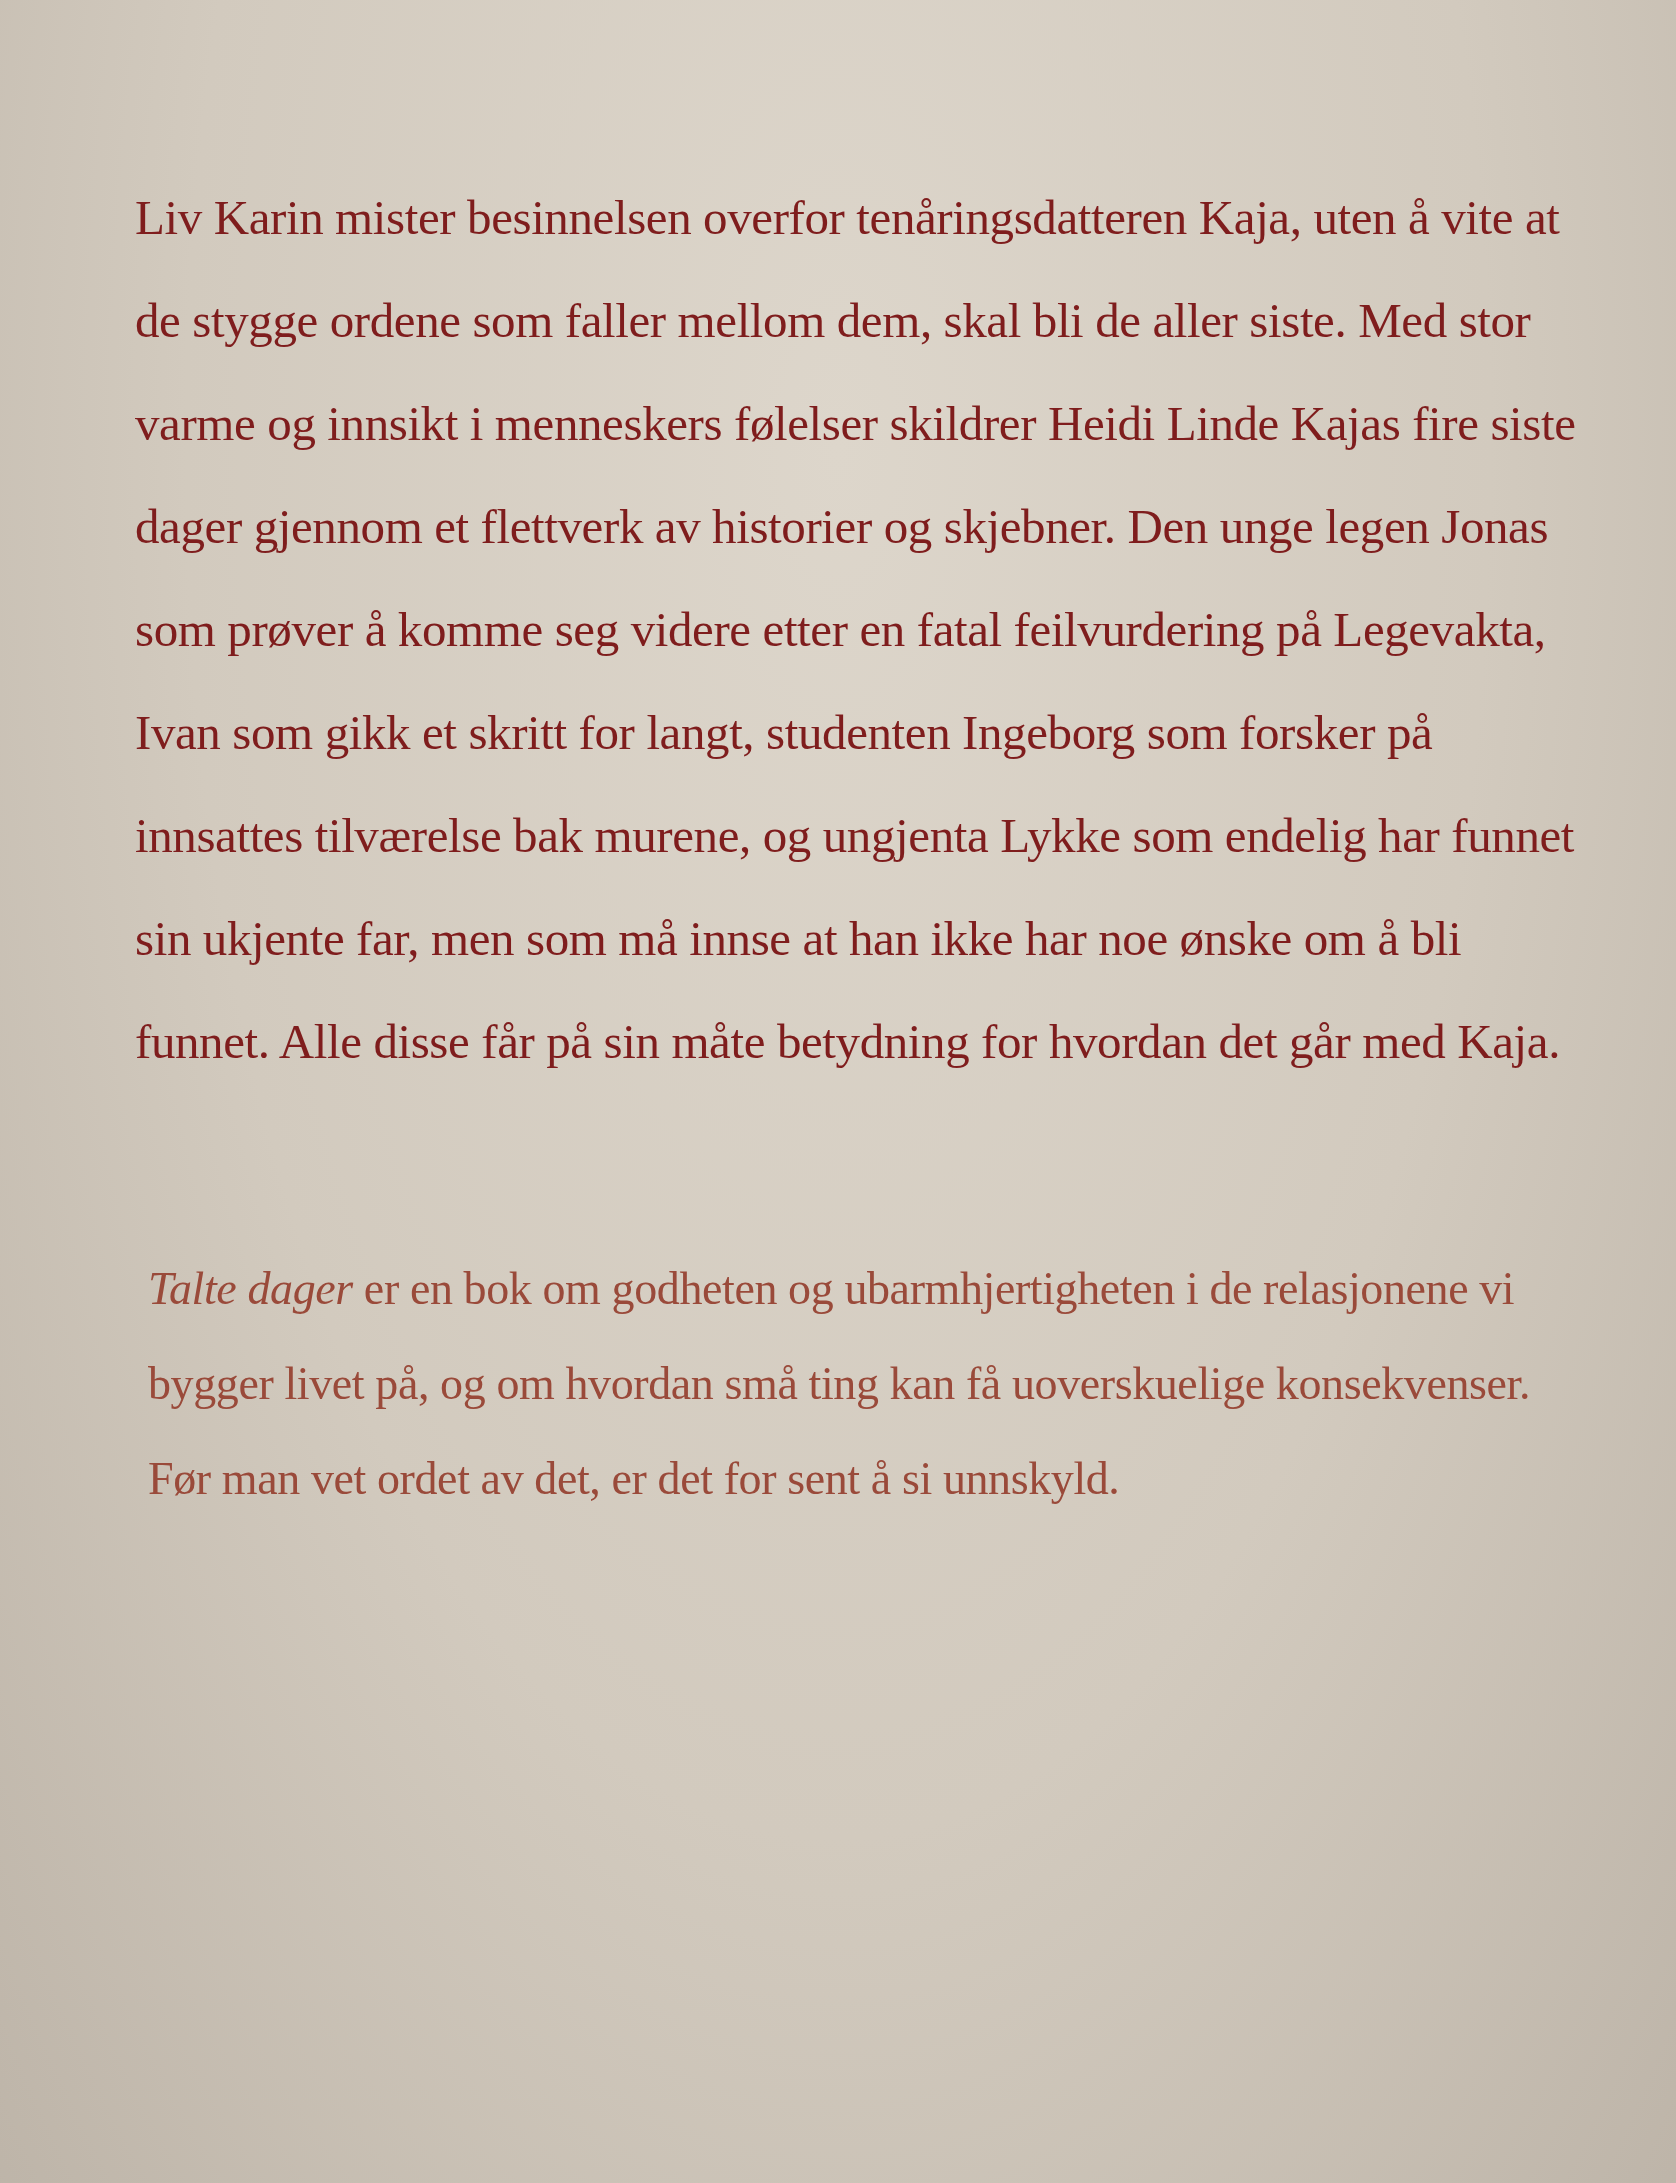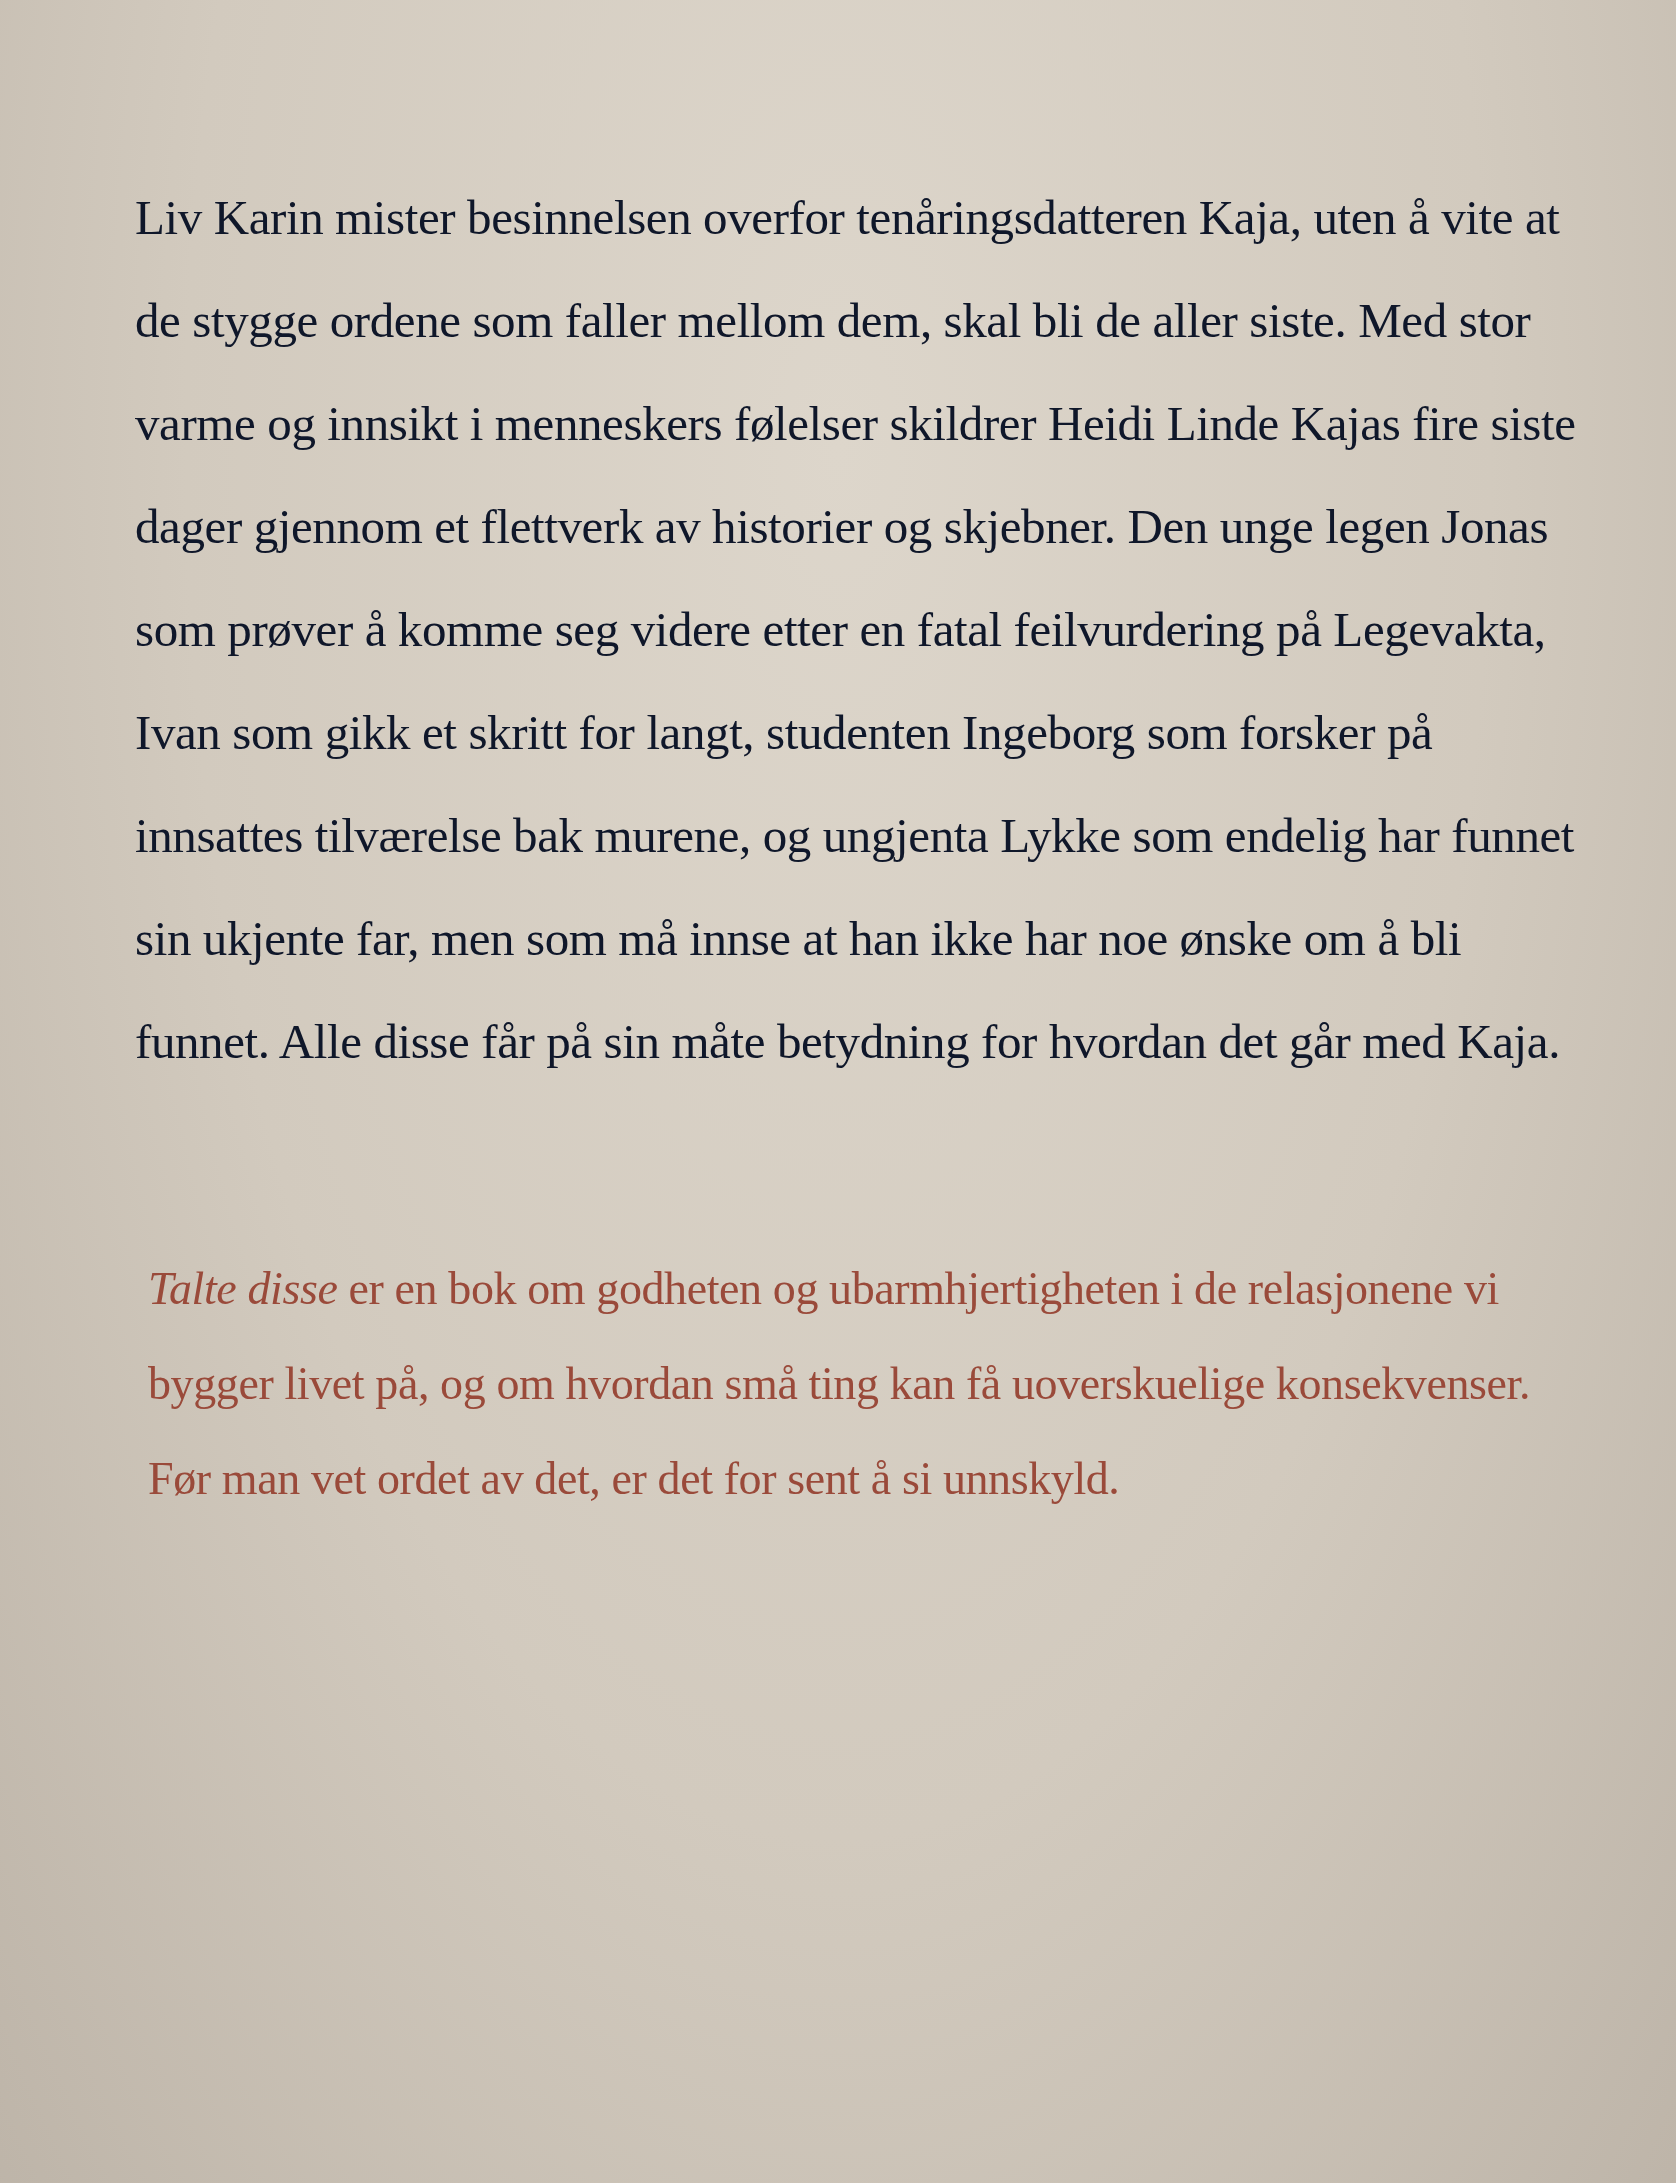--- a/index.html
+++ b/index.html
@@ -16,36 +16,36 @@
       font-family: "Liberation Serif", "DejaVu Serif", serif;
     }
     .page {
       position: absolute;
       left: 135px;
       top: 166px;
       width: 1441px;
     }
     .blurb {
       margin: 0;
-      color: #0f172a;
+      color: #7f1d1d;
       font-size: 49px;
       line-height: 103px;
       letter-spacing: -0.4px;
     }
     .tagline {
       margin: 148px 0 0 13px;
       color: #9a4a3a;
       font-size: 46px;
       line-height: 95px;
       letter-spacing: -0.4px;
     }
     .tagline .title-italic {
       font-style: italic;
     }
   </style>
 </head>
 <body>
 
 <div class="page">
   <p class="blurb">Liv Karin mister besinnelsen overfor tenåringsdatteren Kaja, uten å vite at de stygge ordene som faller mellom dem, skal bli de aller siste. Med stor varme og innsikt i menneskers følelser skildrer Heidi Linde Kajas fire siste dager gjennom et flettverk av historier og skjebner. Den unge legen Jonas som prøver å komme seg videre etter en fatal feilvurdering på Legevakta, Ivan som gikk et skritt for langt, studenten Ingeborg som forsker på innsattes tilværelse bak murene, og ungjenta Lykke som endelig har funnet sin ukjente far, men som må innse at han ikke har noe ønske om å bli funnet. Alle disse får på sin måte betydning for hvordan det går med Kaja.</p>
-  <p class="tagline"><span class="title-italic">Talte disse</span><span> er en bok om godheten og ubarmhjertigheten i de relasjonene vi bygger livet på, og om hvordan små ting kan få uoverskuelige konsekvenser. Før man vet ordet av det, er det for sent å si unnskyld.</span></p>
+  <p class="tagline"><span class="title-italic">Talte dager</span><span> er en bok om godheten og ubarmhjertigheten i de relasjonene vi bygger livet på, og om hvordan små ting kan få uoverskuelige konsekvenser. Før man vet ordet av det, er det for sent å si unnskyld.</span></p>
 </div>
 
 
 </body></html>

